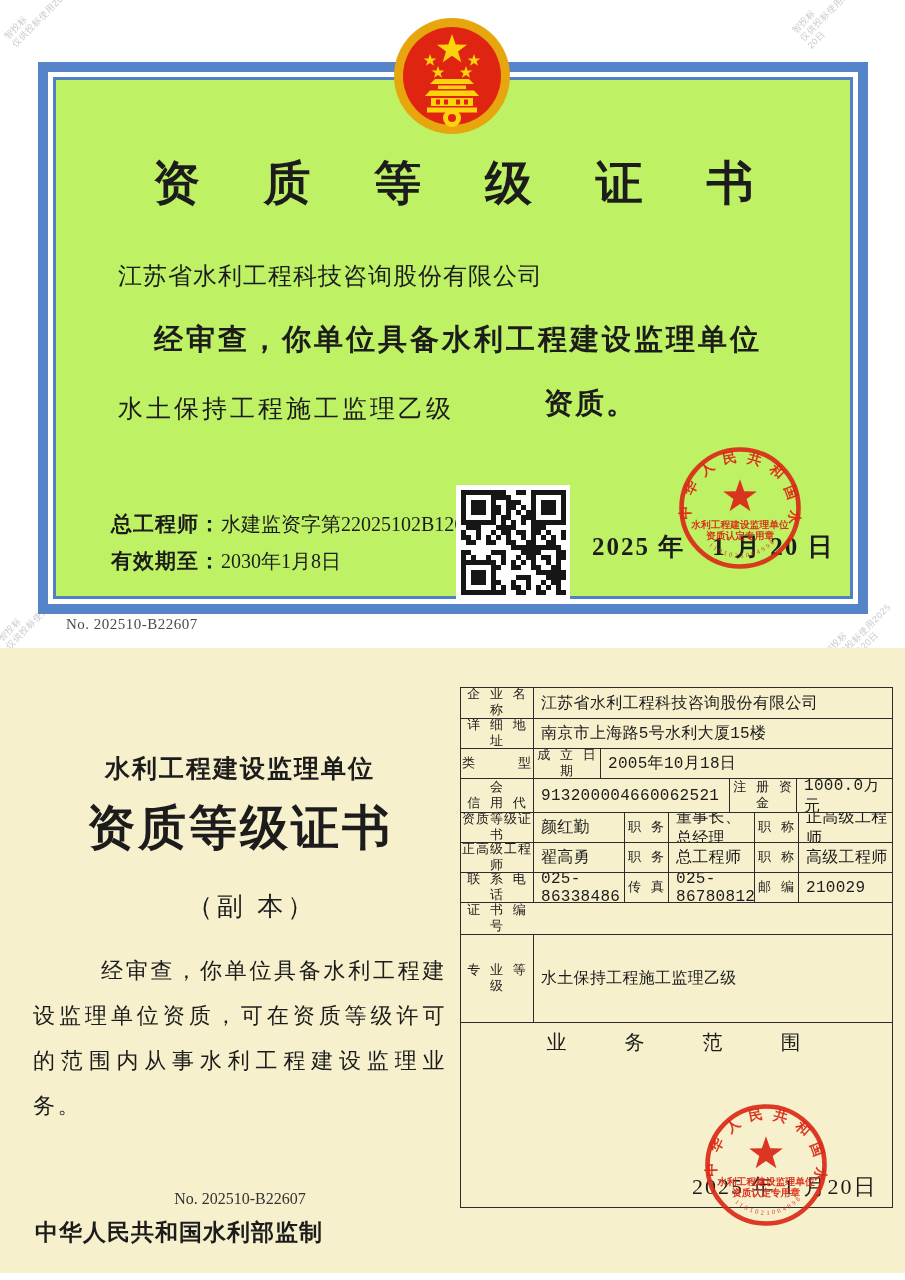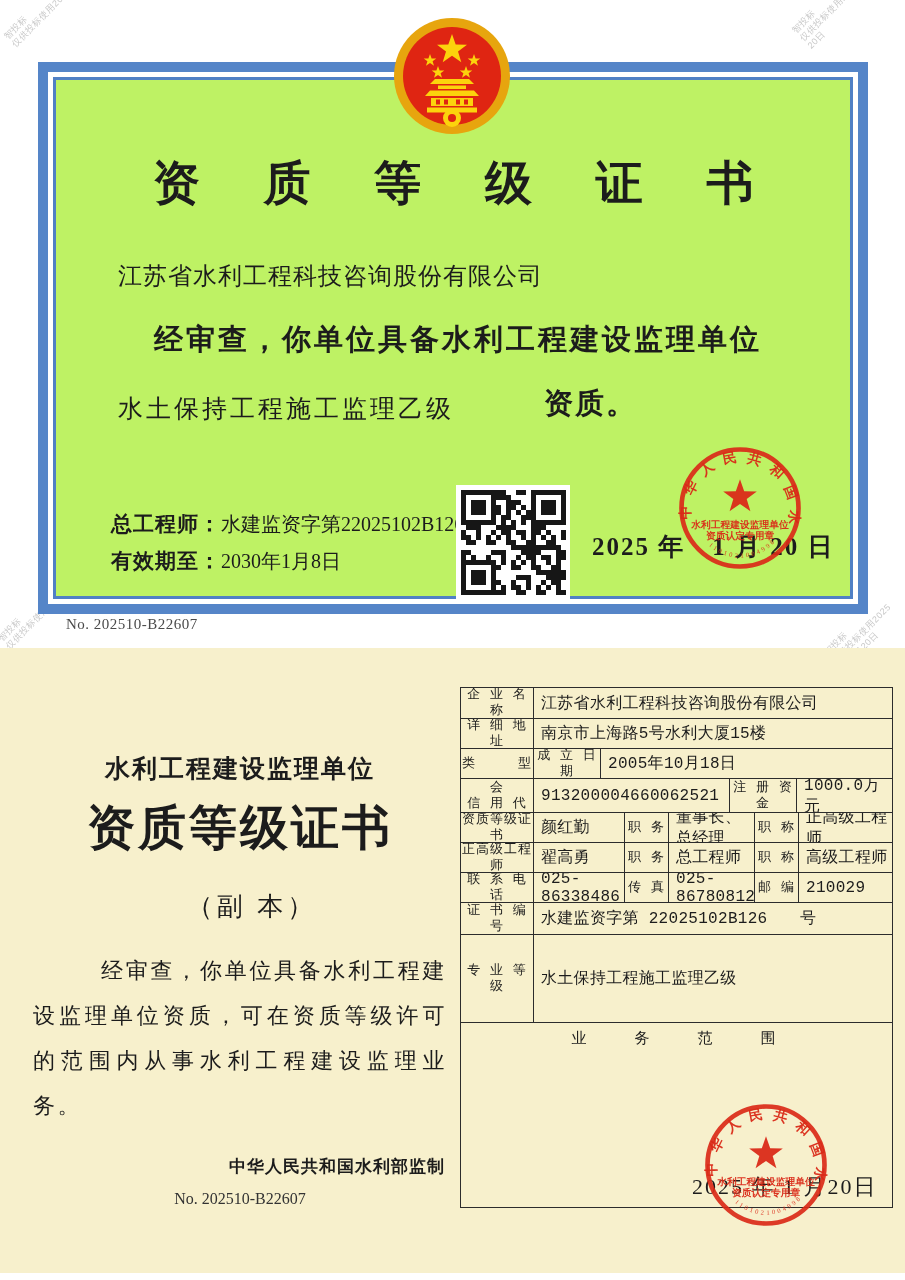--- a/index.html
+++ b/index.html
@@ -37,37 +37,37 @@
 
   
   .bottom-bg{left:0;top:648px;width:905px;height:625px;background:#f7f0cc;}
   .b-subtitle{left:35px;top:752px;width:410px;text-align:center;font-size:25px;
               font-weight:bold;letter-spacing:2px;}
   .b-title{left:35px;top:796px;width:410px;text-align:center;font-size:48px;
            font-weight:bold;letter-spacing:3px;}
   .b-copy{left:47px;top:878px;width:410px;text-align:center;font-size:26px;letter-spacing:4px;margin-top:11px;}
   .b-body{left:33px;top:948px;width:414px;font-size:22px;line-height:45px;
           letter-spacing:2.5px;text-indent:68px;text-align:justify;}
-  .b-issuer{left:35px;top:1155px;width:410px;text-align:right;font-size:17px;
+  .b-issuer{left:35px;top:1217px;width:410px;text-align:left;font-size:23px;
             font-weight:bold;letter-spacing:1px;}
   .b-serial{left:35px;top:1190px;width:410px;text-align:center;font-size:16px;color:#333;}
 
   
   .tbl{left:460px;top:687px;width:433px;box-sizing:border-box;border:1px solid #2c2c2c;}
   .trow{display:flex;box-sizing:border-box;border-top:1px solid #2c2c2c;font-family:Liberation Mono, monospace;}
   .trow:first-child{border-top:none;}
   .tcell{box-sizing:border-box;border-left:1px solid #2c2c2c;display:flex;
          align-items:center;overflow:hidden;}
   .tcell:first-child{border-left:none;}
   .lab{justify-content:center;text-align:center;font-size:13px;letter-spacing:1px;
        white-space:pre-line;line-height:16px;}
   .val{font-size:16px;padding-left:7px;letter-spacing:.3px;}
   .w-lab{width:72px;flex:none;}
   .scope{display:block;border-top:1px solid #2c2c2c;box-sizing:border-box;}
-  .scope-title{text-align:center;font-size:15px;letter-spacing:6px;padding-top:6px;}
+  .scope-title{text-align:center;font-size:20px;letter-spacing:6px;padding-top:6px;}
   .scope-content{font-size:16px;padding:6px 0 0 18px;letter-spacing:1px;}
   .b-date{left:692px;top:1172px;font-size:22px;letter-spacing:2px;z-index:2;}
 
   
   .seal{z-index:5;pointer-events:none;}
 </style>
 </head>
 <body>
 
 <div class="wm" style="left:2px;top:34px">智投标
@@ -656,21 +656,20 @@
     <div class="tcell lab w-lab">联 系 电 话</div>
     <div class="tcell val" style="width:91px">025-86338486</div>
     <div class="tcell lab" style="width:44px">传  真</div>
     <div class="tcell val" style="width:86px">025-86780812</div>
     <div class="tcell lab" style="width:44px">邮  编</div>
     <div class="tcell val" style="flex:1">210029</div>
   </div>
 
   <div class="trow" style="height:32px">
     <div class="tcell lab w-lab">证 书 编 号</div>
-    <div class="tcell val" style="flex:1">水建监资字第 22025102B126　　号</div>
   </div>
 
   <div class="trow" style="height:88px">
     <div class="tcell lab w-lab">专 业 等 级</div>
     <div class="tcell val" style="flex:1">水土保持工程施工监理乙级</div>
   </div>
 
 
   <div class="scope" style="height:185px">
     <div class="scope-title">业　　务　　范　　围</div>

